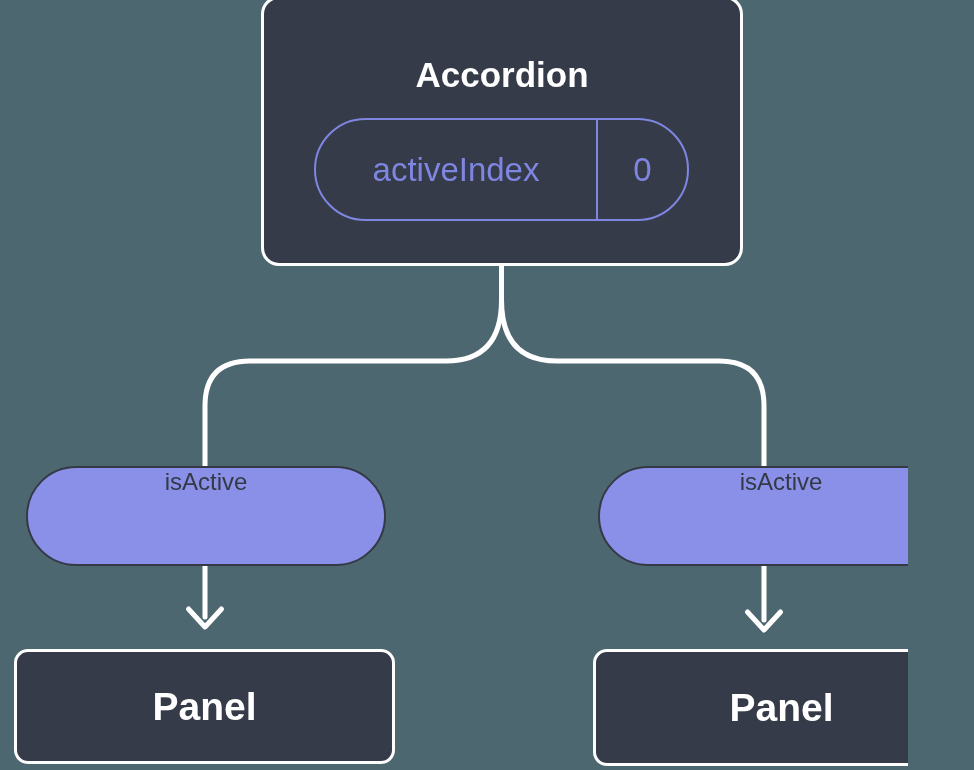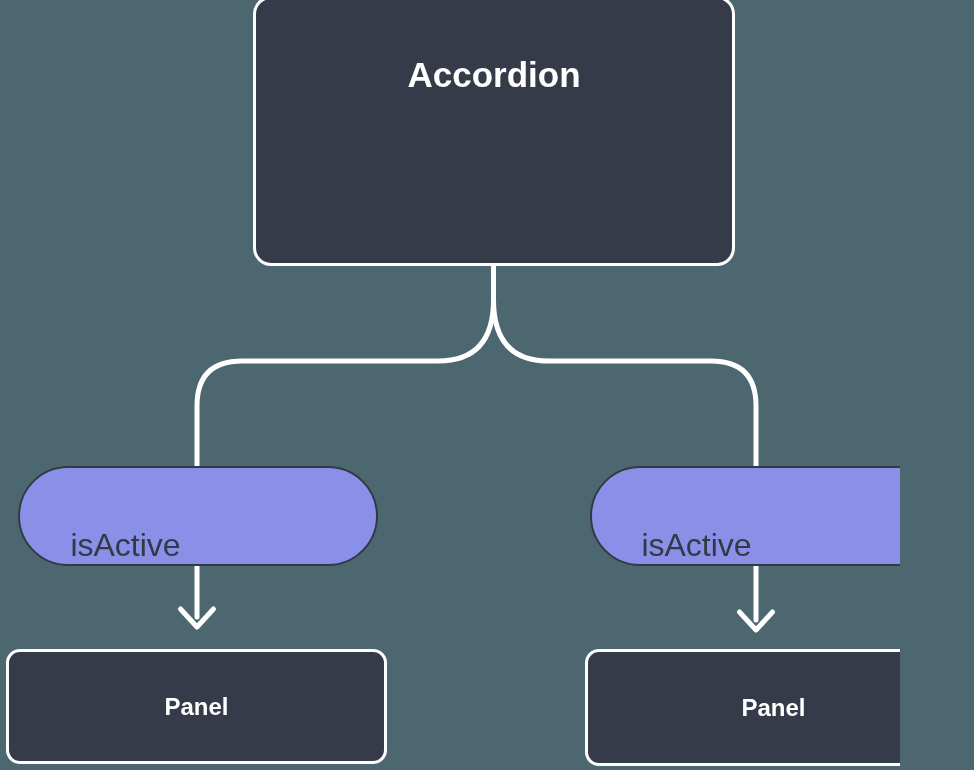--- a/index.html
+++ b/index.html
@@ -16,20 +16,21 @@
   body {
     background: var(--bg);
     font-family: "Liberation Sans", "DejaVu Sans", sans-serif;
   }
   #canvas {
     position: relative;
     width: 900px;
     height: 770px;
     background: var(--bg);
     overflow: hidden;
+    margin-left: 8px;
   }
 
   
   .node {
     position: absolute;
     background: var(--node-fill);
     border: 3px solid var(--node-border);
     color: #ffffff;
   }
   .accordion-node {
@@ -84,23 +85,24 @@
     stroke-linejoin: round;
   }
 
   
   .state-pill {
     position: absolute;
     background: var(--pill-fill);
     border: 2px solid var(--pill-dark);
     border-radius: 52px;
     display: flex;
-    align-items: flex-end;
+    align-items: center;
     color: var(--pill-dark);
-    font-size: 32px;
+    font-size: 24px;
+    flex-direction: column;
   }
   .state-pill .cell {
     display: flex;
     align-items: center;
     justify-content: center;
   }
   .state-pill-left {
     left: 18px; top: 466px;
     width: 360px; height: 100px;
   }
@@ -115,21 +117,21 @@
     width: 2px;
     background: var(--pill-dark);
   }
 
   
   .panel-node {
     border-radius: 14px;
     display: flex;
     align-items: center;
     justify-content: center;
-    font-size: 24px;
+    font-size: 39px;
     font-weight: 600;
   }
   .panel-node-left {
     left: 6px; top: 649px;
     width: 381px; height: 115px;
   }
   .panel-node-right {
     left: 585px; top: 649px;
     width: 377px; height: 117px;
   }
@@ -143,20 +145,25 @@
     <path class="wire" d="M 493.5 263 V 300 Q 493.5 361 438 361 L 242 361 Q 197 361 197 406 V 466"></path>
     <path class="wire" d="M 493.5 263 V 300 Q 493.5 361 549 361 L 711 361 Q 756 361 756 406 V 466"></path>
     <path class="wire" d="M 197 564 V 617"></path>
     <path class="wire" d="M 180.5 609 L 197 627 L 213.5 609"></path>
     <path class="wire" d="M 756 564 V 620"></path>
     <path class="wire" d="M 739.5 612 L 756 630 L 772.5 612"></path>
   </svg>
 
   <div class="node accordion-node">
     <div class="accordion-title">Accordion</div>
+    <div class="prop-pill">
+      <div class="cell prop-name-cell">activeIndex</div>
+      <div class="divider-accent"></div>
+      <div class="cell prop-value-cell">0</div>
+    </div>
   </div>
 
   <div class="state-pill state-pill-left">
     <div class="cell state-name-cell">isActive</div>
     <div class="divider-dark"></div>
   </div>
 
   <div class="state-pill state-pill-right">
     <div class="cell state-name-cell">isActive</div>
     <div class="divider-dark"></div>

